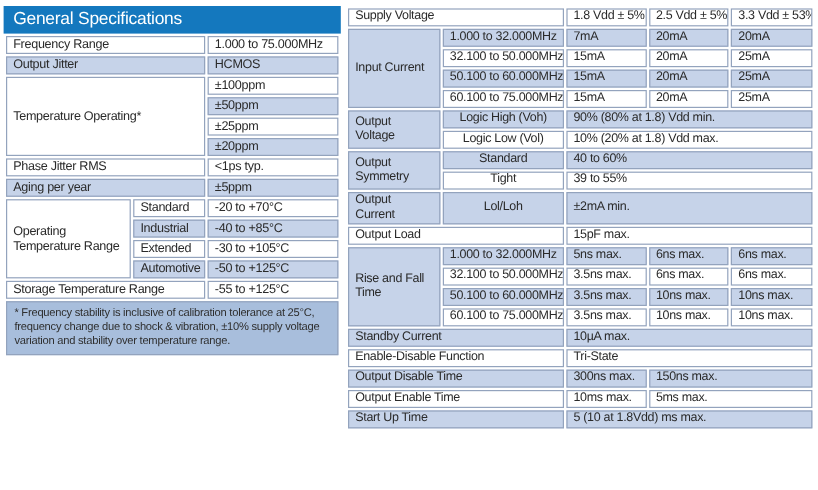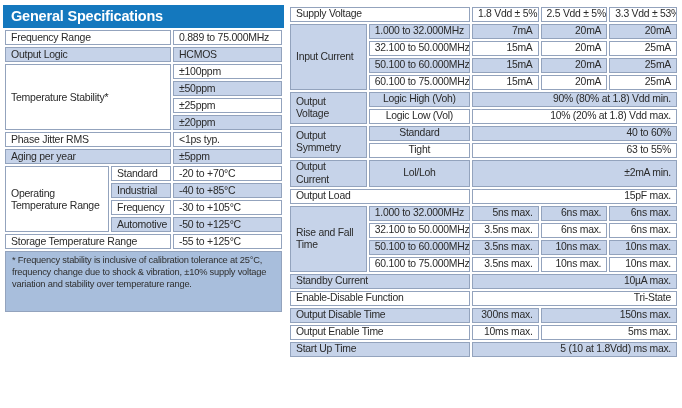--- a/index.html
+++ b/index.html
@@ -9,21 +9,21 @@
     overflow: hidden;
     font-family: "Liberation Sans", sans-serif;
   }
   .section { position: absolute; top: 5px; }
   #general-section  { left: 3px;   width: 281px; }
   #electrical-section { left: 288px; width: 391px; }
 
   .sec-header {
     background: var(--hdr-bg, #1478BE);
     color: var(--hdr-text, #ffffff);
-    font-weight: bold;
+    font-weight: normal;
     font-size: 14.5px;
     height: 23px;
     line-height: 23px;
     padding-left: 8px;
     letter-spacing: -0.2px;
   }
 
   table {
     border-collapse: separate;
     border-spacing: 2px;
@@ -40,27 +40,27 @@
     vertical-align: middle;
   }
   #general-table td  { font-size: 10.5px; white-space: normal; }
   #electrical-table td { font-size: 10.4px; white-space: nowrap; overflow: hidden; }
   #electrical-table td.l { white-space: normal; overflow: visible; }
 
   td.shaded { background: var(--row-shaded, #c6d3e9); }
   td.plain  { background: var(--row-plain, #ffffff); }
   td.l { text-align: left; }
   td.r { text-align: center; }
-  td.c { text-align: right; margin-top: 26px; }
+  td.c { text-align: left; margin-top: 26px; }
 
   .footnote {
     background: var(--footnote-bg, #a8bedc);
     border: 1px solid var(--cell-border, #93a3bd);
     margin: 0 2px;
-    padding: 3px 6px 20px 6px;
+    padding: 3px 6px 4px 6px;
     font-size: 9.3px;
     line-height: 1.28;
     letter-spacing: -0.2px;
     color: #2f2f2f;
   }
 </style>
 </head>
 <body>
 
 <div class="section" id="general-section">
@@ -69,28 +69,28 @@
   </div>
   <table id="general-table">
     <colgroup>
       <col style="width:104px">
         <col style="width:60px">
         <col style="width:109px">
     </colgroup>
     <tbody>
         <tr>
           <td colspan="2" class="plain l">Frequency Range</td>
-          <td class="plain l">0.889 to 75.000MHz</td>
-        </tr>
-        <tr>
-          <td colspan="2" class="shaded l">Output Logic</td>
+          <td class="plain l">1.000 to 75.000MHz</td>
+        </tr>
+        <tr>
+          <td colspan="2" class="shaded l">Output Jitter</td>
           <td class="shaded l">HCMOS</td>
         </tr>
         <tr>
-          <td colspan="2" rowspan="4" class="plain l">Temperature Stability*</td>
+          <td colspan="2" rowspan="4" class="plain l">Temperature Operating*</td>
           <td class="plain l">±100ppm</td>
         </tr>
         <tr>
           <td class="shaded l">±50ppm</td>
         </tr>
         <tr>
           <td class="plain l">±25ppm</td>
         </tr>
         <tr>
           <td class="shaded l">±20ppm</td>
@@ -106,21 +106,21 @@
         <tr>
           <td rowspan="4" class="plain l">Operating Temperature Range</td>
           <td class="plain l">Standard</td>
           <td class="plain l">-20 to +70°C</td>
         </tr>
         <tr>
           <td class="shaded l">Industrial</td>
           <td class="shaded l">-40 to +85°C</td>
         </tr>
         <tr>
-          <td class="plain l">Frequency</td>
+          <td class="plain l">Extended</td>
           <td class="plain l">-30 to +105°C</td>
         </tr>
         <tr>
           <td class="shaded l">Automotive</td>
           <td class="shaded l">-50 to +125°C</td>
         </tr>
         <tr>
           <td colspan="2" class="plain l">Storage Temperature Range</td>
           <td class="plain l">-55 to +125°C</td>
         </tr>
@@ -179,21 +179,21 @@
           <td class="plain r">Logic Low (Vol)</td>
           <td colspan="3" class="plain c">10% (20% at 1.8) Vdd max.</td>
         </tr>
         <tr>
           <td rowspan="2" class="shaded l">Output Symmetry</td>
           <td class="shaded r">Standard</td>
           <td colspan="3" class="shaded c">40 to 60%</td>
         </tr>
         <tr>
           <td class="plain r">Tight</td>
-          <td colspan="3" class="plain c">63 to 55%</td>
+          <td colspan="3" class="plain c">39 to 55%</td>
         </tr>
         <tr>
           <td class="shaded l">Output Current</td>
           <td class="shaded r">Lol/Loh</td>
           <td colspan="3" class="shaded c">±2mA min.</td>
         </tr>
         <tr>
           <td colspan="2" class="plain l">Output Load</td>
           <td colspan="3" class="plain c">15pF max.</td>
         </tr>

